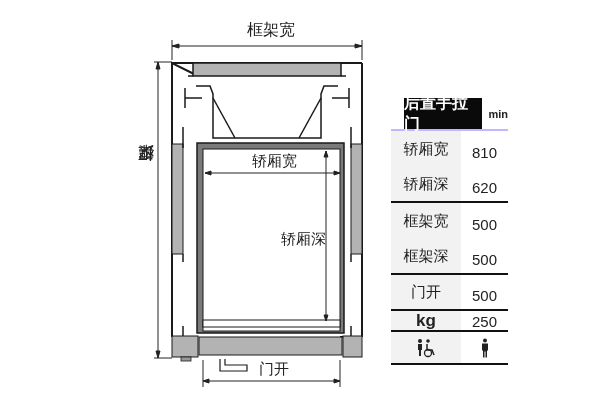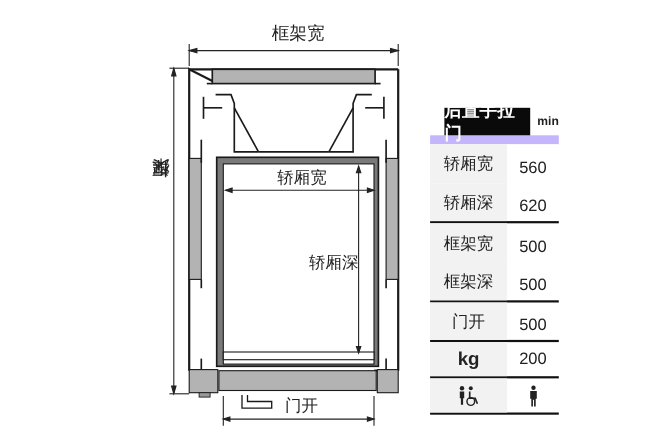--- a/index.html
+++ b/index.html
@@ -3,21 +3,21 @@
   <meta charset="utf-8">
   <style>
     html, body { margin: 0; padding: 0; }
     body { width: 600px; height: 400px; background: #ffffff; position: relative; overflow: hidden;
            font-family: "DejaVu Sans", sans-serif; color: #111; }
     .diagram { position: absolute; left: 0; top: 0; width: 600px; height: 400px; }
     .lbl { position: absolute; font-size: 15px; color: #222; white-space: nowrap; }
     .lbl-v { writing-mode: vertical-rl; letter-spacing: 1px; }
     .spec-table { position: absolute; left: 391px; top: 98px; width: 117px; }
     .spec-row { display: flex; height: 36px; align-items: center; border-bottom: 2px solid #111; box-sizing: border-box; }
-    .spec-row.head { height: 33px; border-bottom: 8px solid #c4b5fd; padding-left: 13px; }
+    .spec-row.head { height: 33px; border-bottom: 2px solid #c4b5fd; padding-left: 13px; }
     .spec-key { width: 70px; height: 100%; display: flex; align-items: center; justify-content: center;
                 background: #f2f2f2; font-size: 15px; color: #222; }
     .spec-val { flex: 1; display: flex; align-items: center; justify-content: center; font-family: "Liberation Sans", sans-serif; font-size: 15px; color: #222; padding-top: 6px; }
     .head .spec-key { width: 82px; background: #0a0a0a; color: #fff; font-size: 16px; font-weight: bold; }
     .head .spec-val { font-weight: bold; font-size: 11px; padding-top: 0; justify-content: flex-start; padding-left: 6px; }
     .bold-key { font-weight: bold; font-family: "Liberation Sans", sans-serif; font-size: 17px; }
   </style>
 </head>
 <body>
 
@@ -117,41 +117,41 @@
 <div class="lbl" style="left:281px; top:230px;">轿厢深</div>
 <div class="lbl" style="left:259px; top:360px;">门开</div>
 
 <div class="spec-table">
   <div class="spec-row head">
     <div class="spec-key">后置手拉门</div>
     <div class="spec-val">min</div>
   </div>
   <div class="spec-row" style="border-bottom:0;">
     <div class="spec-key">轿厢宽</div>
-    <div class="spec-val">560</div>
+    <div class="spec-val">810</div>
   </div>
   <div class="spec-row">
     <div class="spec-key">轿厢深</div>
     <div class="spec-val">620</div>
   </div>
   <div class="spec-row" style="border-bottom:0;">
     <div class="spec-key">框架宽</div>
     <div class="spec-val">500</div>
   </div>
   <div class="spec-row">
     <div class="spec-key">框架深</div>
     <div class="spec-val">500</div>
   </div>
   <div class="spec-row">
     <div class="spec-key">门开</div>
     <div class="spec-val">500</div>
   </div>
-  <div class="spec-row" style="height:33px;">
+  <div class="spec-row" style="height:21px;align-items:flex-end;">
     <div class="spec-key bold-key">kg</div>
-    <div class="spec-val" style="padding-top:0;">200</div>
+    <div class="spec-val" style="padding-top:0;">250</div>
   </div>
   <div class="spec-row" style="height:33px;">
     <div class="spec-key">
       <svg width="22" height="20" viewBox="0 0 22 20">
         <circle cx="5" cy="3" r="2" fill="#222"></circle>
         <path d="M3 6 h4 v6 h-1 v6 h-2 v-6 h-1z" fill="#222"></path>
         <circle cx="13" cy="3" r="1.8" fill="#222"></circle>
         <path d="M12 6 v6 h5 l2 5" stroke="#222" stroke-width="1.5" fill="none"></path>
         <circle cx="13" cy="15" r="3.5" stroke="#222" stroke-width="1.3" fill="none"></circle>
       </svg>

